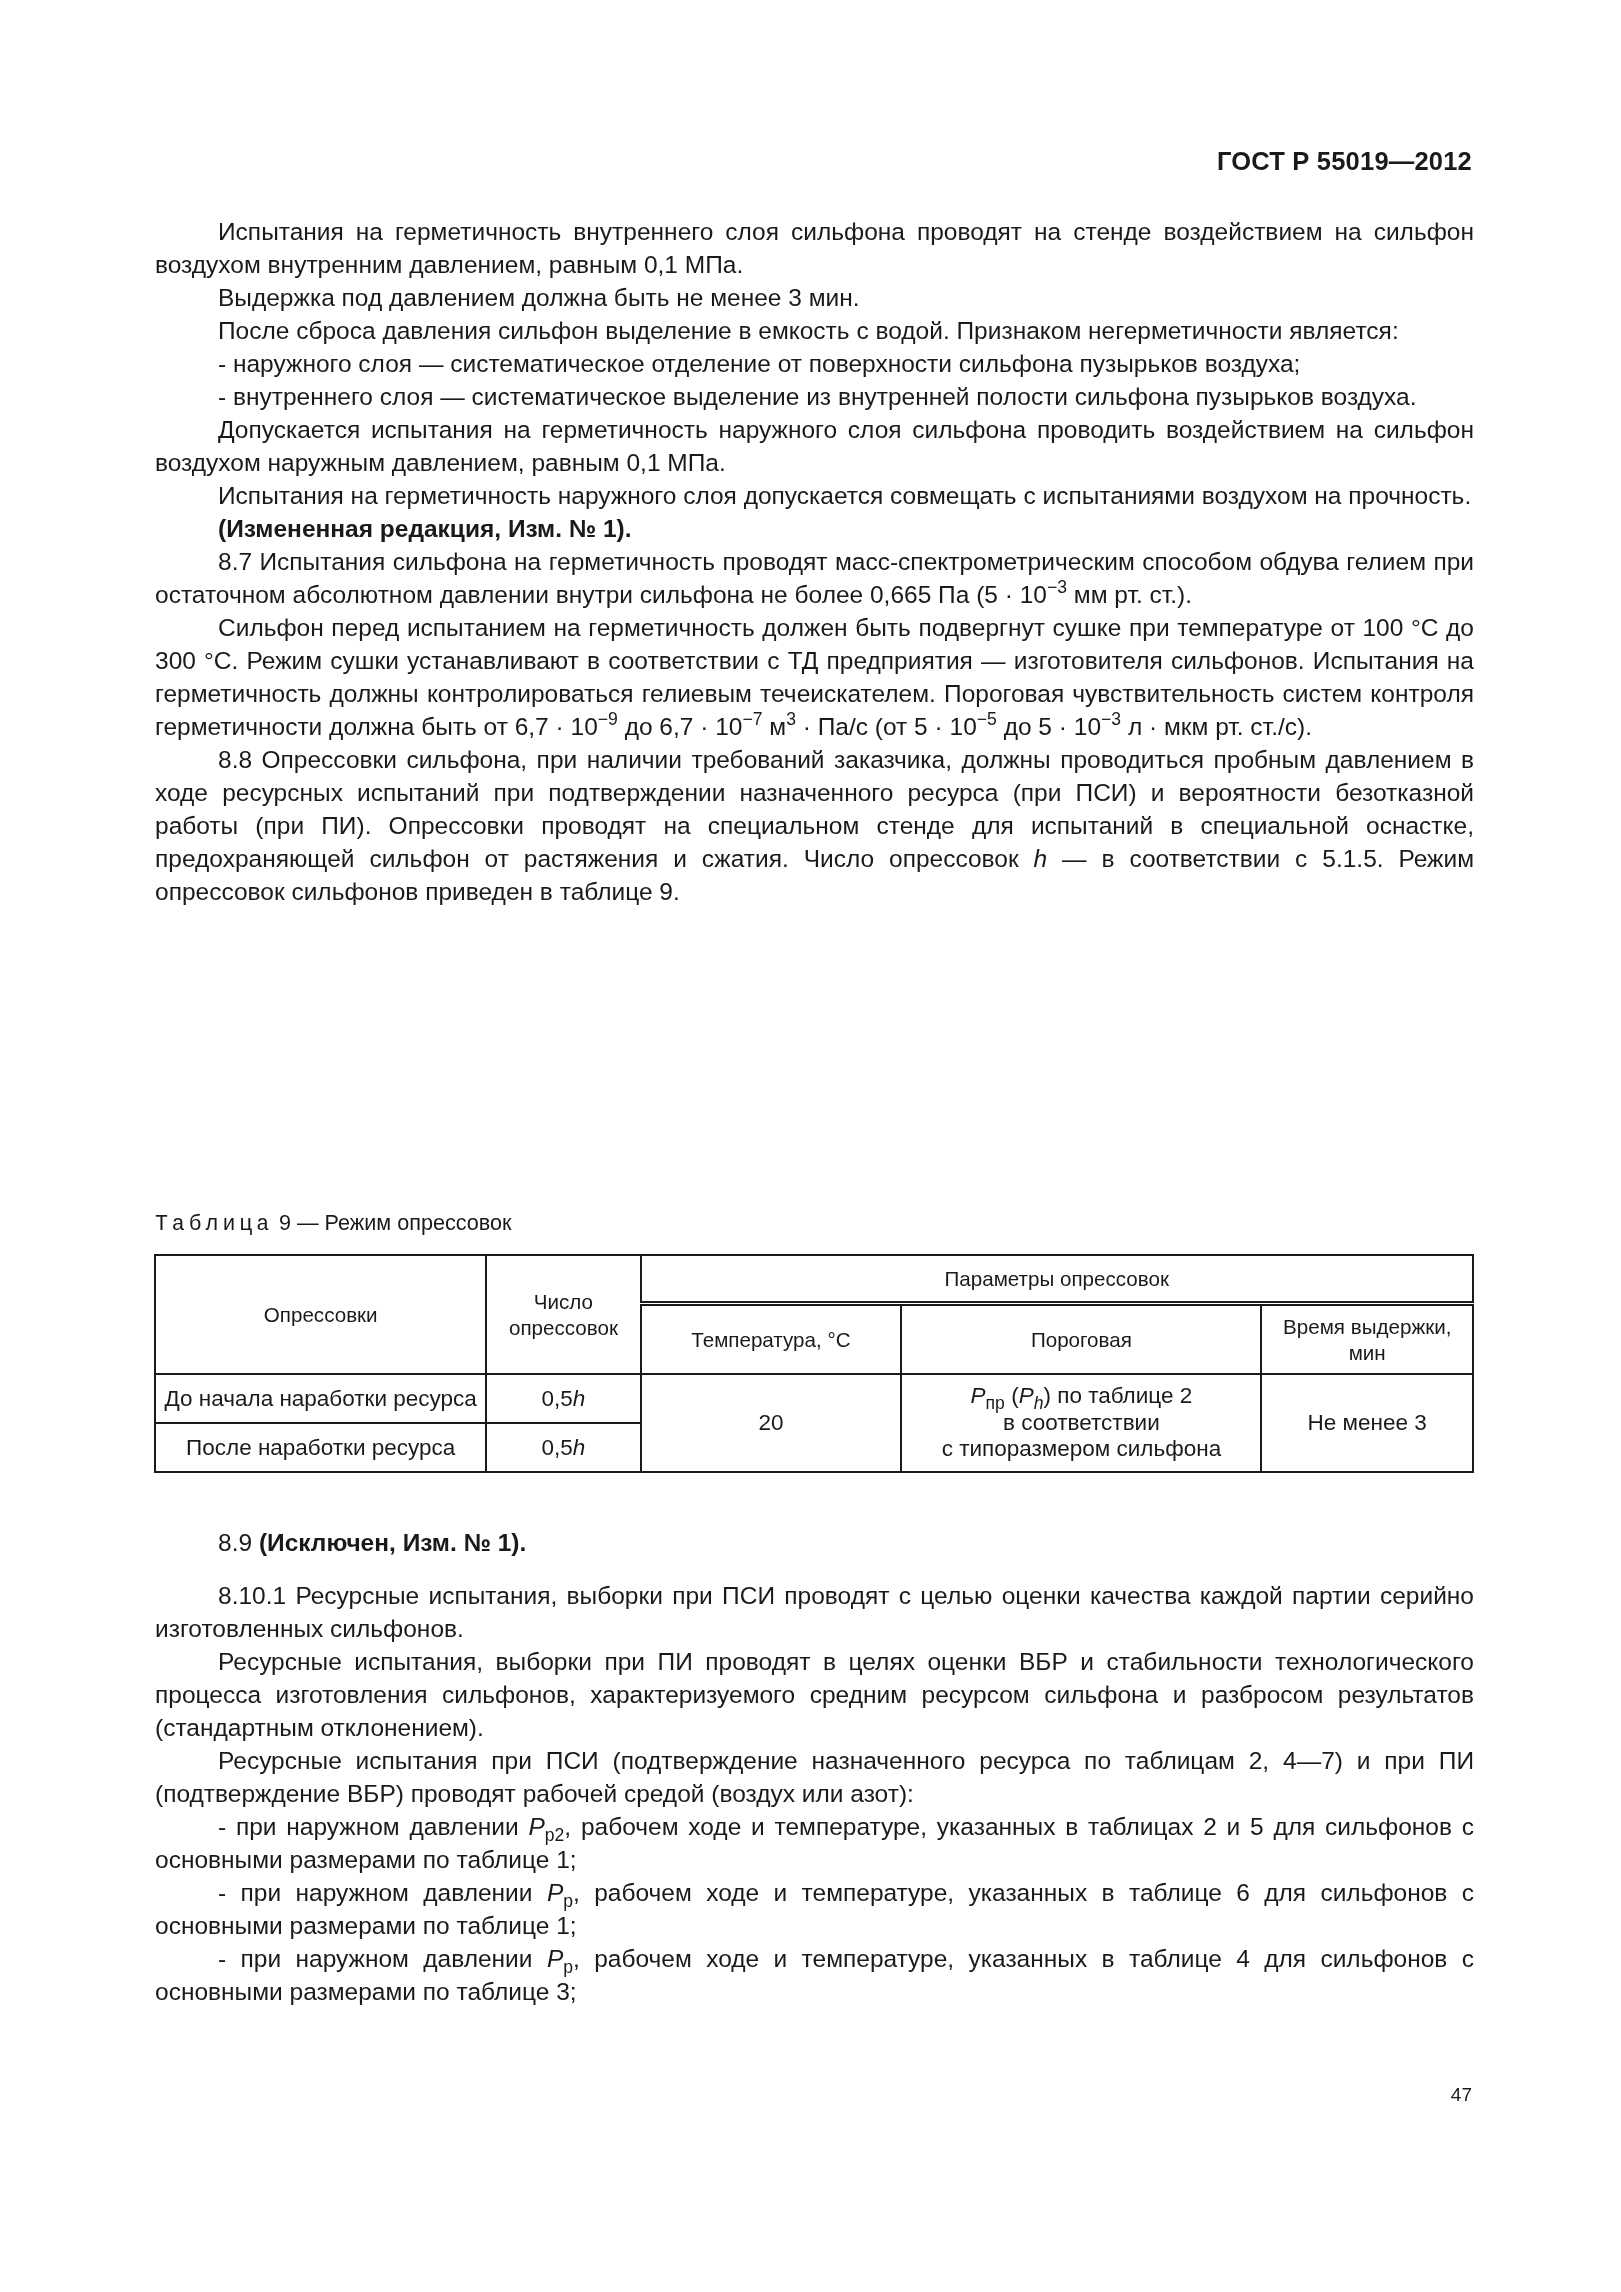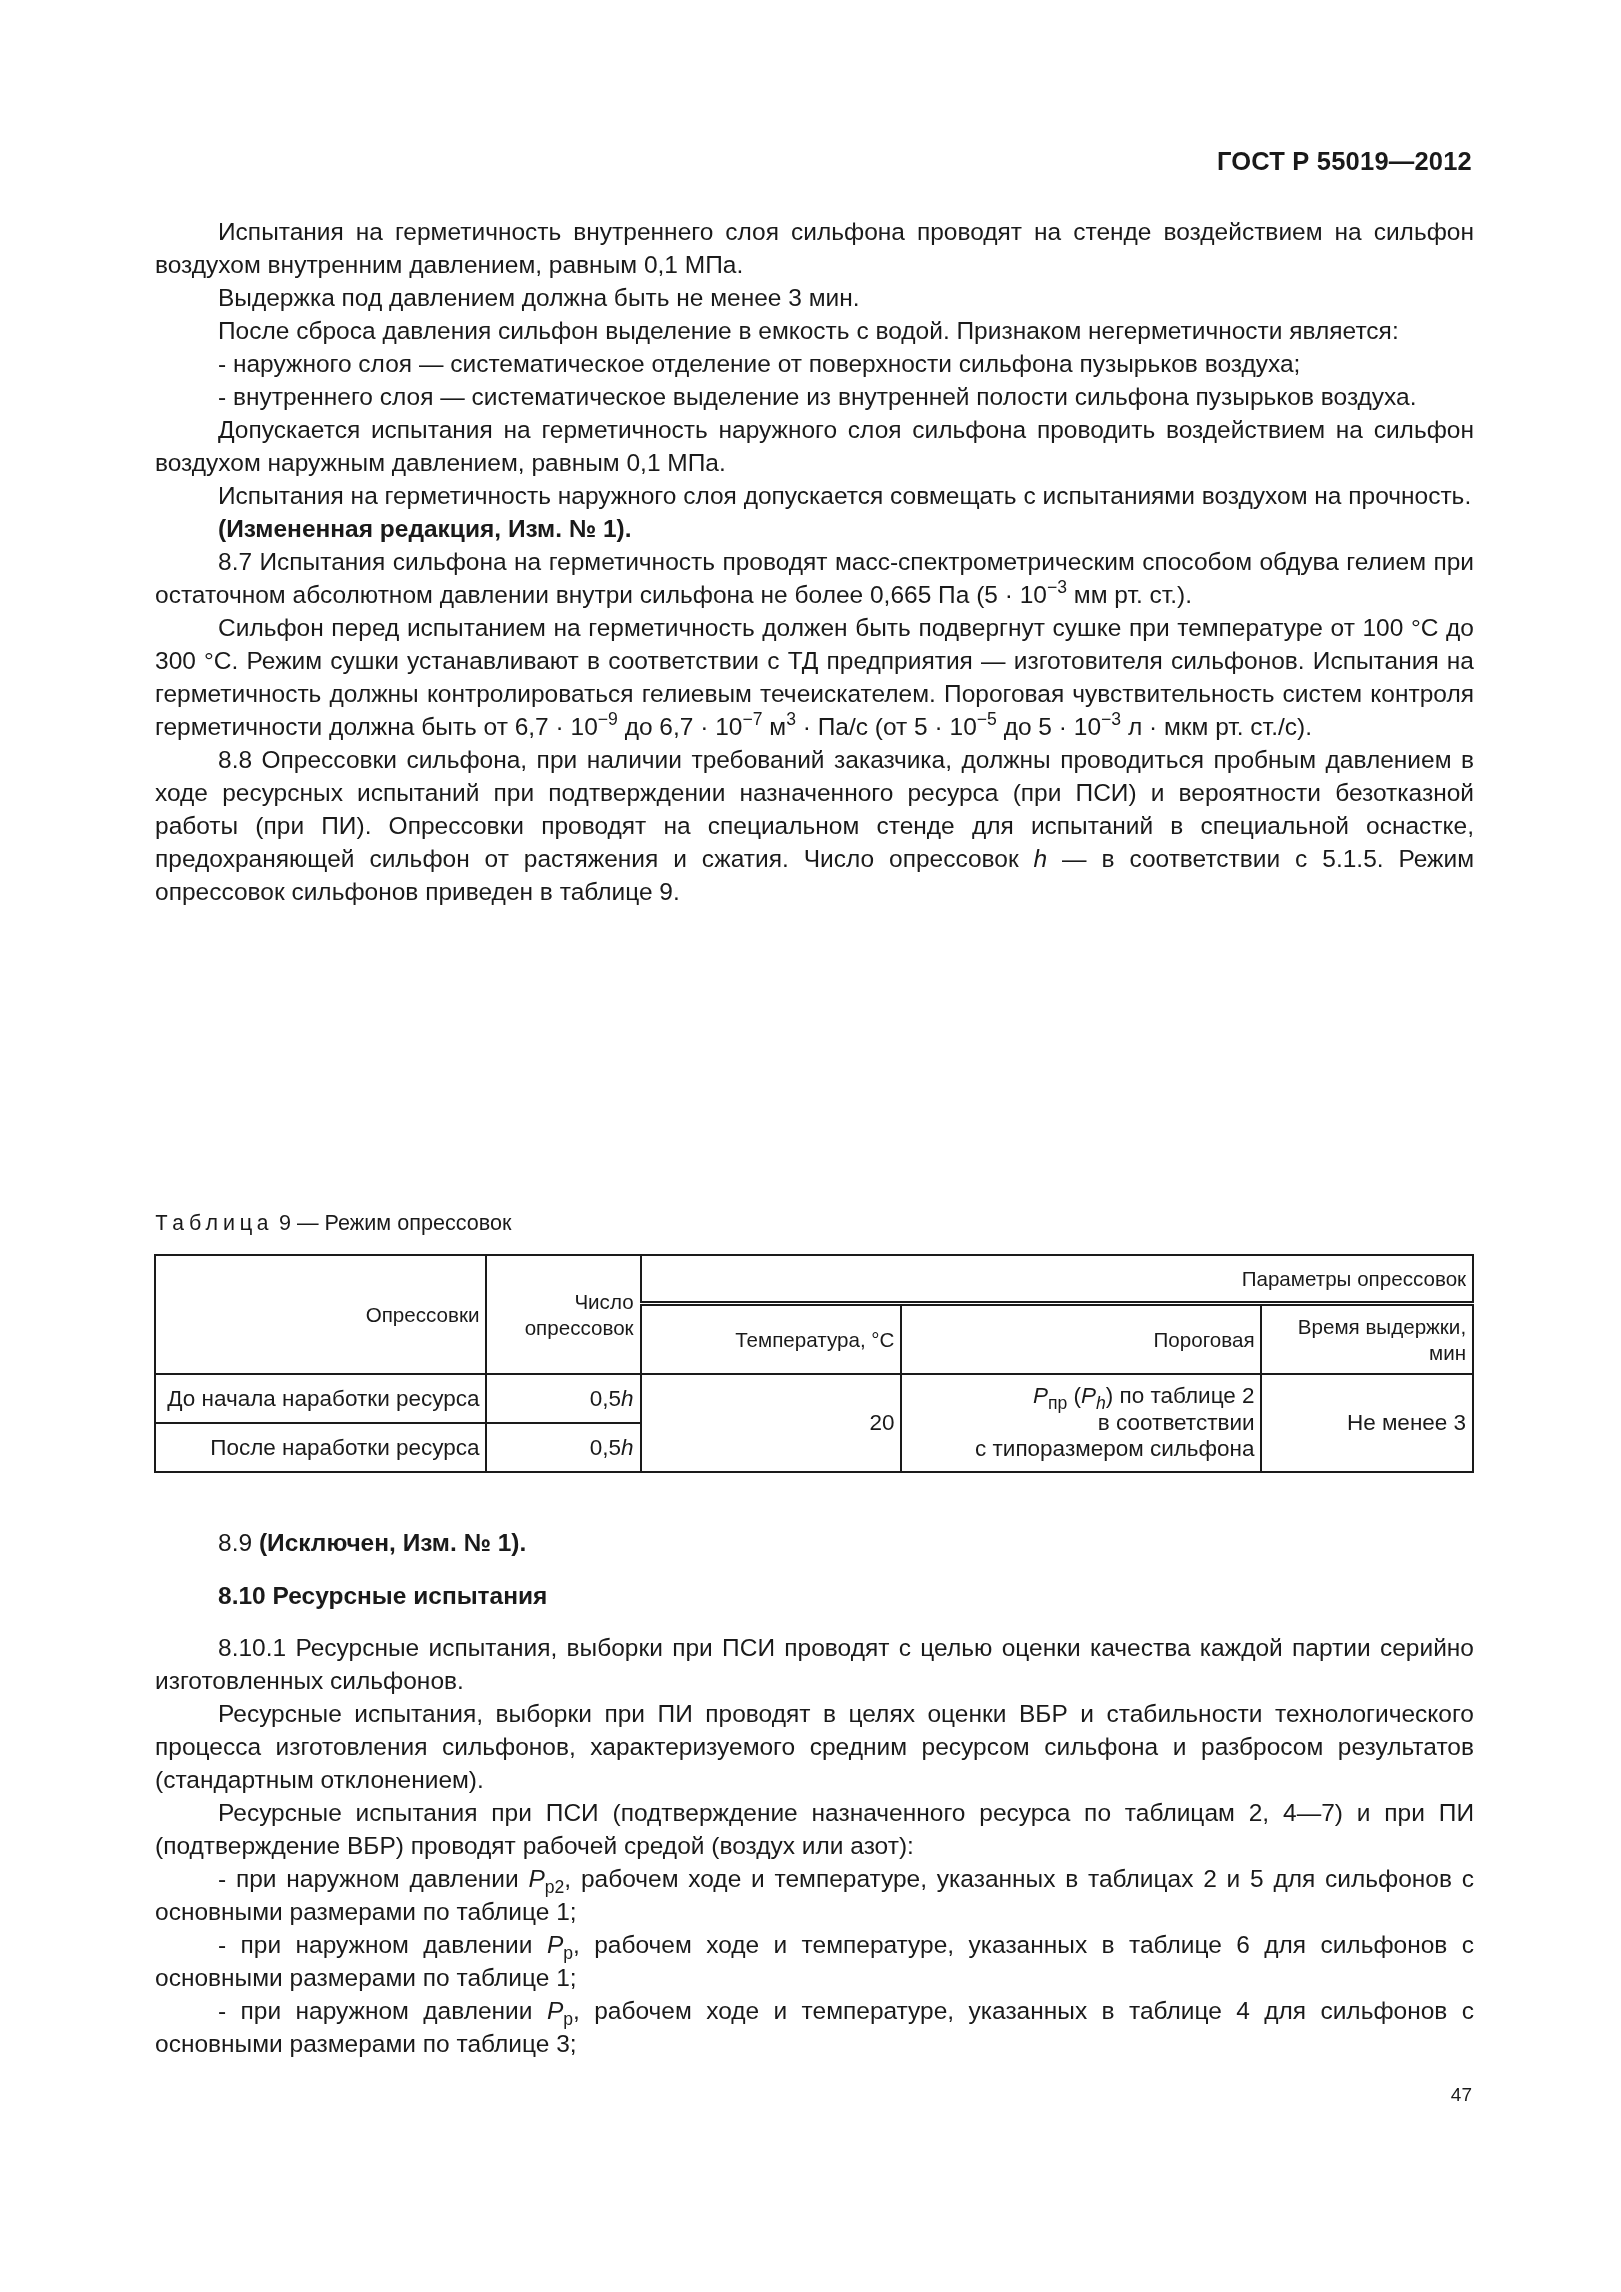--- a/index.html
+++ b/index.html
@@ -26,21 +26,21 @@
     position: absolute; left: 155px; top: 1210px;
     font-size: 21.6px;
   }
   .caption .spaced { letter-spacing: 3.9px; font-family: Liberation Mono, monospace; }
 
   table.t9 {
     position: absolute; left: 154px; top: 1254px; width: 1320px;
     border-collapse: collapse; font-size: 20.6px; text-align: center;
   }
   table.t9 td {
-    border: 2px solid #1a1a1a; padding: 0 5.9px; line-height: 25.5px; vertical-align: middle; text-align: right;
+    border: 2px solid #1a1a1a; padding: 0 5.9px; line-height: 25.5px; vertical-align: middle;
   }
   table.t9 { border: 2.9px solid #1a1a1a; }
   .r-head1 td { height: 45px; }
   .r-head2 td { height: 67px; }
   .r-head-last td { border-bottom: 5.9px double #1a1a1a; }
   .r-head1 td.param { border-bottom: 5.9px double #1a1a1a; }
   .r-data td { height: 47px; font-size: 22.5px; }
   .c1 { width: 335px; }
   .c2 { width: 143px; }
   .c3 { width: 257px; }
@@ -101,21 +101,20 @@
     </tr>
     <tr class="r-data">
       <td>После наработки ресурса</td>
       <td><span>0,5</span><i>h</i></td>
     </tr>
   </tbody>
     </table>
 
   <div class="after" style="top:1526px;">
     <p class="p"><span>8.9  </span><span class="b">(Исключен, Изм. № 1).</span></p>
-    <p class="p b" style="margin-top:19.6px;">8.10  Ресурсные испытания</p>
     <p class="p" style="margin-top:19.6px;">8.10.1  Ресурсные испытания, выборки при ПСИ проводят с целью оценки качества каждой партии серийно изготовленных сильфонов.</p>
     <p class="p">Ресурсные испытания, выборки при ПИ проводят в целях оценки ВБР и стабильности технологического процесса изготовления сильфонов, характеризуемого средним ресурсом сильфона и разбросом результатов (стандартным отклонением).</p>
     <p class="p">Ресурсные испытания при ПСИ (подтверждение назначенного ресурса по таблицам 2, 4—7) и при ПИ (подтверждение ВБР) проводят рабочей средой (воздух или азот):</p>
     <p class="p"><span>-  при наружном давлении </span><i>P</i><sub>p2</sub><span>, рабочем ходе и температуре, указанных в таблицах 2 и 5 для сильфонов с основными размерами по таблице 1;</span></p>
     <p class="p"><span>-  при наружном давлении </span><i>P</i><sub>p</sub><span>, рабочем ходе и температуре, указанных в таблице 6 для сильфонов с основными размерами по таблице 1;</span></p>
     <p class="p"><span>-  при наружном давлении </span><i>P</i><sub>p</sub><span>, рабочем ходе и температуре, указанных в таблице 4 для сильфонов с основными размерами по таблице 3;</span></p>
   </div>
 
   <div class="page-num">47</div>
 </div>

